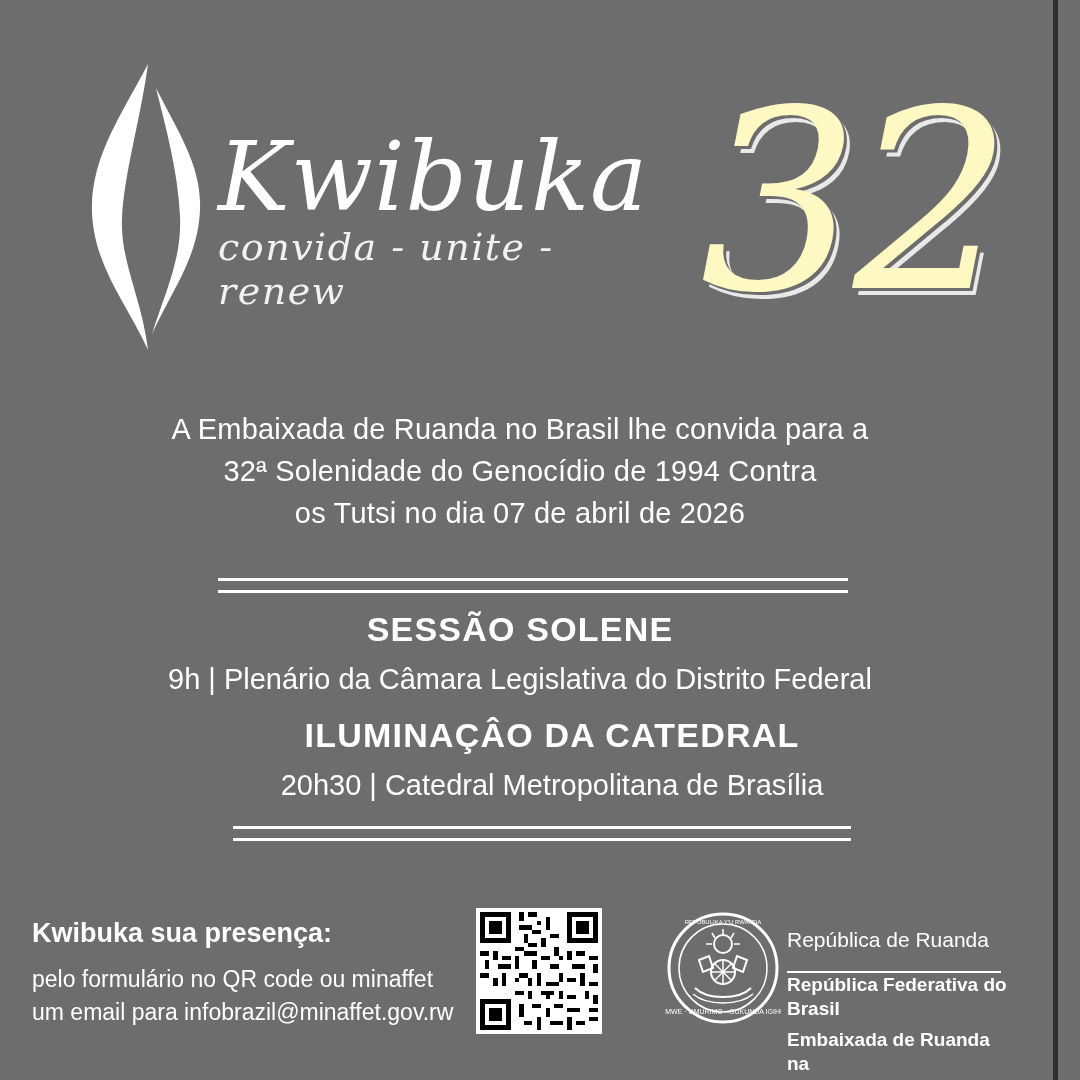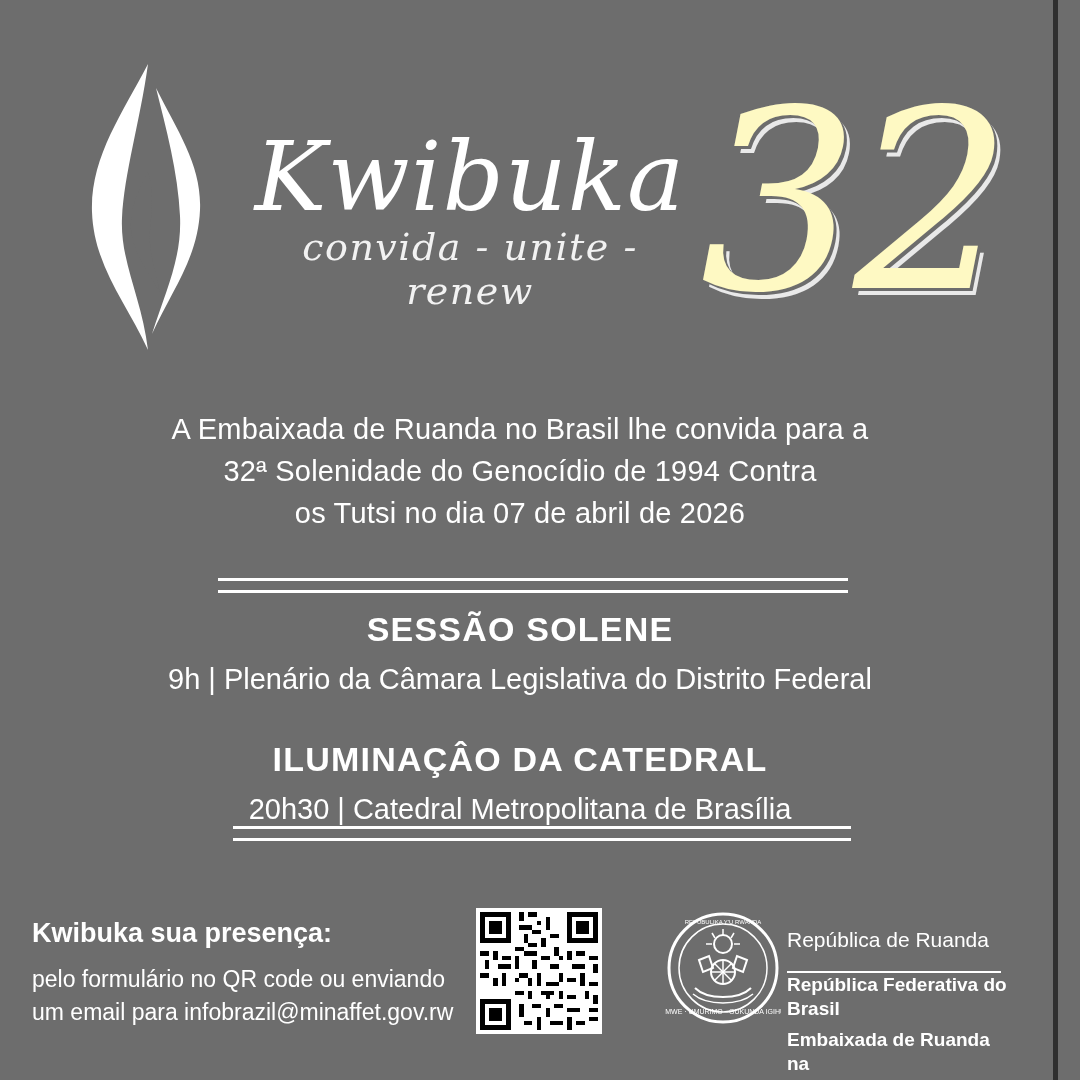--- a/index.html
+++ b/index.html
@@ -49,24 +49,24 @@
   }
   .flame {
     position: absolute;
     left: 22px;
     top: 10px;
     width: 130px;
     height: 290px;
   }
   .kwibuka-block {
     position: absolute;
-    left: 175px;
+    left: 158px;
     top: 80px;
     width: 470px;
-    text-align: center;
+    text-align: left;
   }
   .kwibuka-word {
     font-family: "DejaVu Serif", serif;
     font-style: italic;
     font-size: 96px;
     line-height: 0.95;
     letter-spacing: 1px;
     color: #ffffff;
     font-weight: 400;
   }
@@ -133,21 +133,21 @@
     font-weight: bold;
     letter-spacing: 1.2px;
     color: #ffffff;
   }
   .event .detail {
     font-size: 29px;
     color: #ffffff;
     margin-top: 14px;
   }
   .event-1 { top: 610px; }
-  .event-2 { top: 740px; }
+  .event-2 { top: 716px; margin-left: 32px; }
 
   
   .rsvp {
     position: absolute;
     left: 32px;
     top: 918px;
     width: 430px;
   }
   .rsvp .head {
     font-size: 27px;
@@ -246,21 +246,21 @@
     <div class="detail">9h | Plenário da Câmara Legislativa do Distrito Federal</div>
   </div>
 
   <div class="event event-2">
     <div class="title">ILUMINAÇÂO DA CATEDRAL</div>
     <div class="detail">20h30 | Catedral Metropolitana de Brasília</div>
   </div>
 
   <div class="rsvp">
     <div class="head">Kwibuka sua presença:</div>
-    <div class="line">pelo formulário no QR code ou enviando</div>
+    <div class="line">pelo formulário no QR code ou minaffet</div>
     <div class="line">um email para infobrazil@minaffet.gov.rw</div>
   </div>
 
   <div class="qr">
     <svg viewBox="0 0 29 29" width="126" height="126" shape-rendering="crispEdges" aria-hidden="true">
       <rect width="29" height="29" fill="#ffffff"></rect>
       <g fill="#000000">
         <rect x="1" y="1" width="7" height="1"></rect>
           <rect x="1" y="7" width="7" height="1"></rect>
         <rect x="1" y="1" width="1" height="7"></rect>

